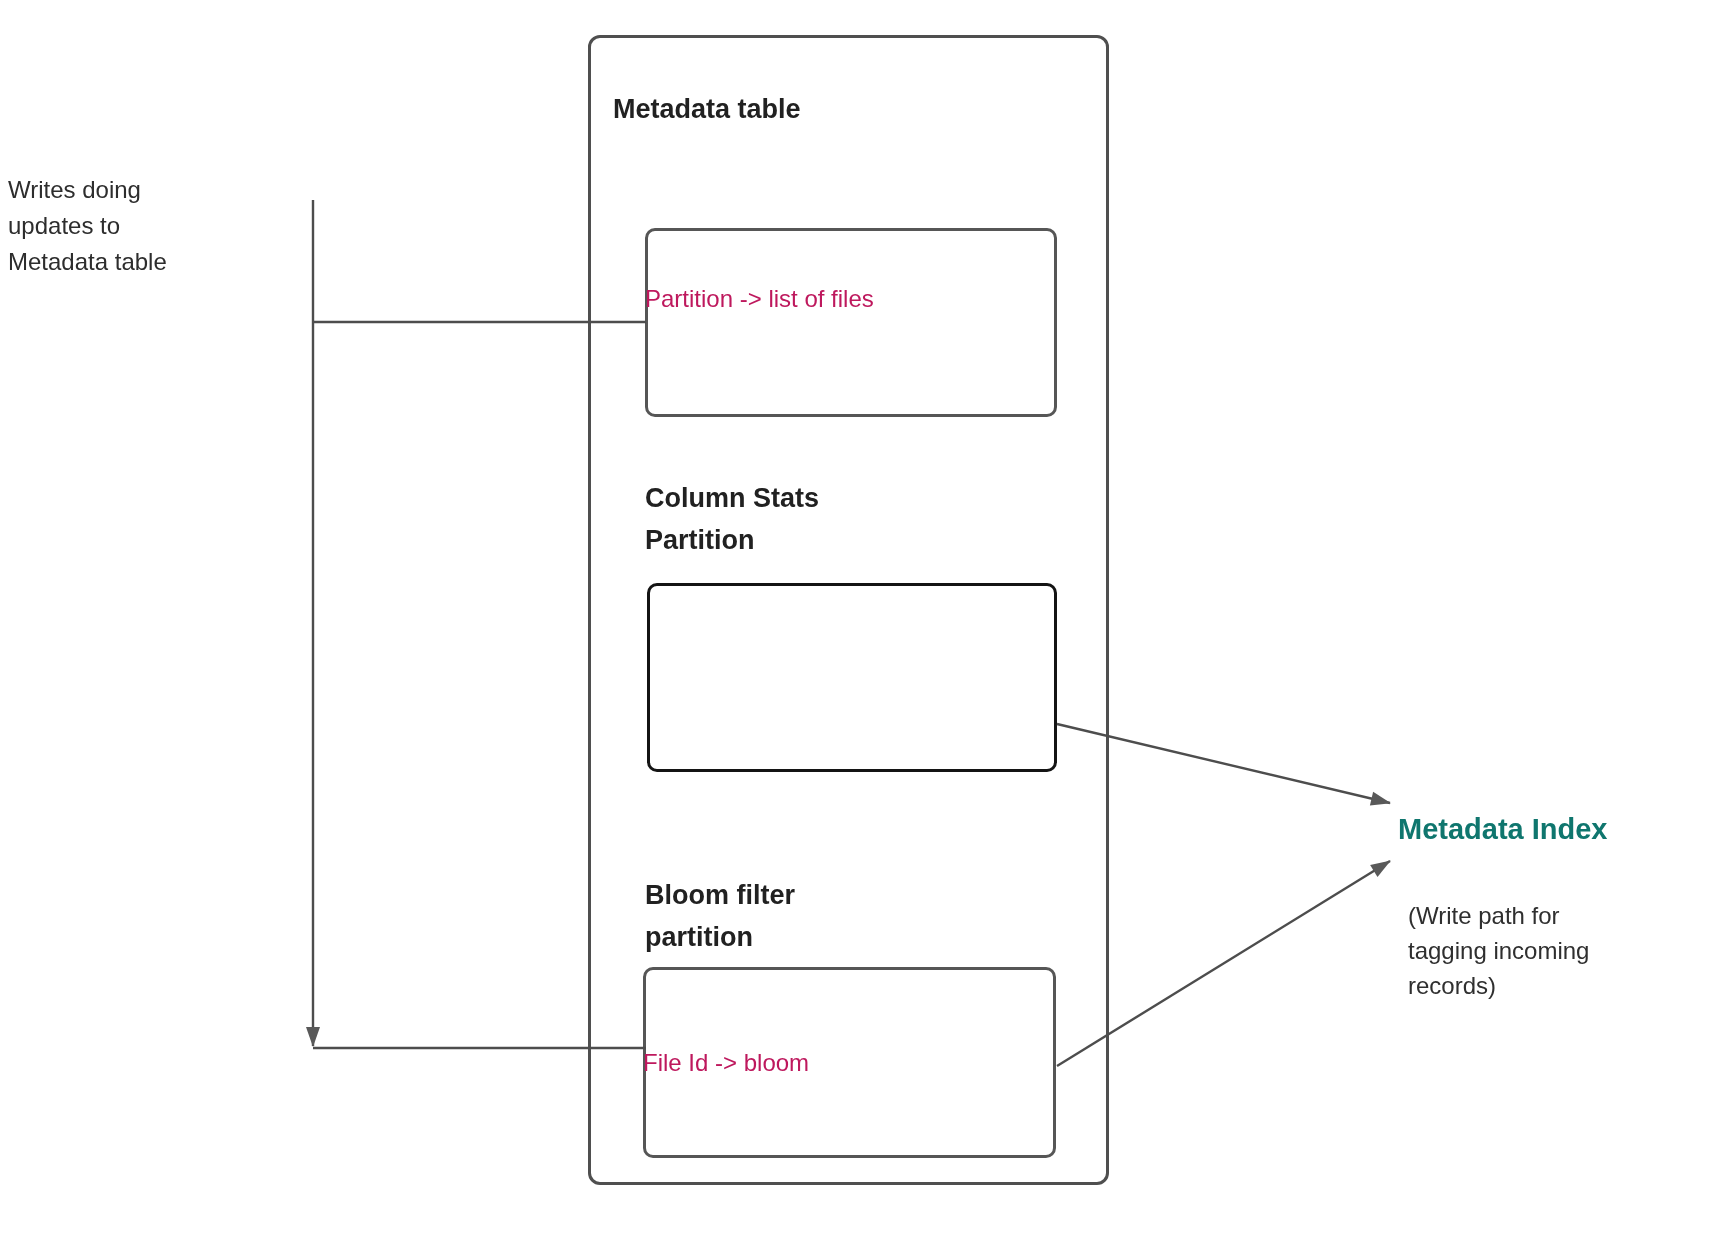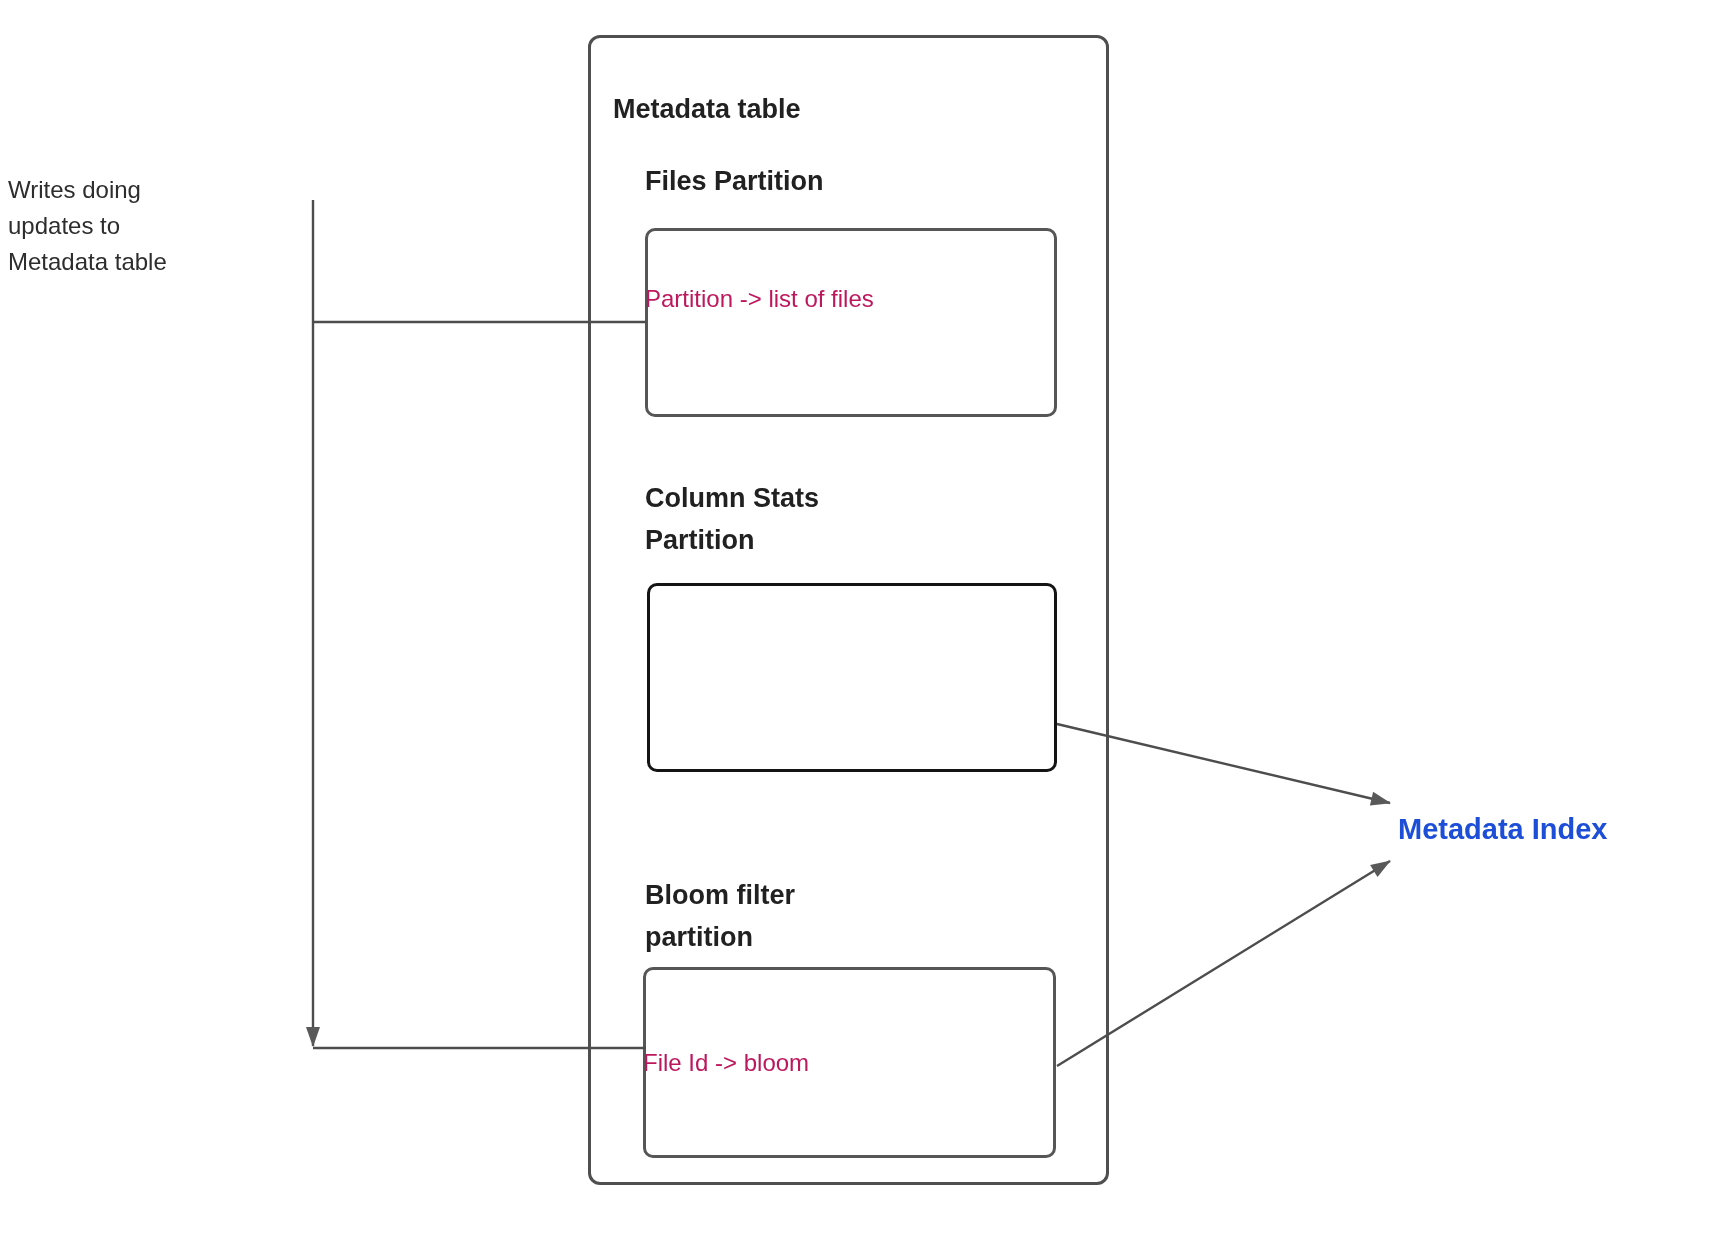--- a/index.html
+++ b/index.html
@@ -52,21 +52,21 @@
   .body-text { font-size: 24px; color: #be185d; line-height: 38px; }
 
   .left-note        { left: 8px;    top: 172px; width: 230px; font-size: 24px; line-height: 36px; color: #2d2d2d; }
   .table-title      { left: 613px;  top: 90px;  width: 400px; text-align: left; font-weight: bold; font-size: 27px; color: #212121; white-space: nowrap; }
   .files-heading    { left: 645px;  top: 160px; width: 412px; }
   .files-text       { left: 645px;  top: 280px; width: 412px; }
   .stats-heading    { left: 645px;  top: 477px; width: 412px; }
   .stats-text       { left: 647px;  top: 636px; width: 410px; }
   .bloom-heading    { left: 645px;  top: 862px; width: 412px; margin-top: 12px; }
   .bloom-text       { left: 643px;  top: 1044px; width: 490px; }
-  .index-title      { left: 1398px; top: 811px; width: 320px; font-weight: bold; font-size: 29px; color: #1d4ed8; line-height: 36px; }
+  .index-title      { left: 1398px; top: 811px; width: 320px; font-weight: bold; font-size: 29px; color: #0f766e; line-height: 36px; }
   .index-subtitle   { left: 1408px; top: 898px; width: 300px; font-size: 24px; line-height: 35px; color: #2f2f2f; }
 </style>
 </head>
 <body>
 
 <div class="canvas">
 
   <div class="box outer-box"></div>
   <div class="box files-box"></div>
   <div class="box stats-box"></div>
@@ -89,25 +89,27 @@
 
     <line x1="1057" y1="1066" x2="1390" y2="861" marker-end="url(#arrowhead)"></line>
   </svg>
 
   <div class="txt left-note">Writes doing
 updates to
 Metadata table</div>
 
   <div class="txt table-title">Metadata table</div>
 
-  <div class="txt heading files-heading">Files Partition</div>
   <div class="txt body-text files-text">Partition -&gt; list of files</div>
 
   <div class="txt heading stats-heading">Column Stats
 Partition</div>
 
   <div class="txt heading bloom-heading">Bloom filter
 partition</div>
   <div class="txt body-text bloom-text">File Id -&gt; bloom</div>
 
   <div class="txt index-title">Metadata Index</div>
+  <div class="txt index-subtitle">(Write path for
+tagging incoming
+records)</div>
 
 </div>
 
 </body></html>

